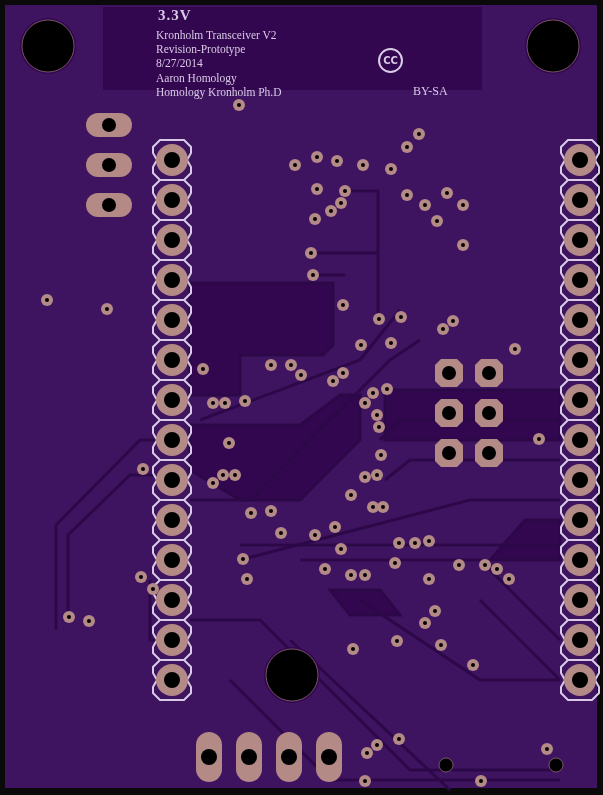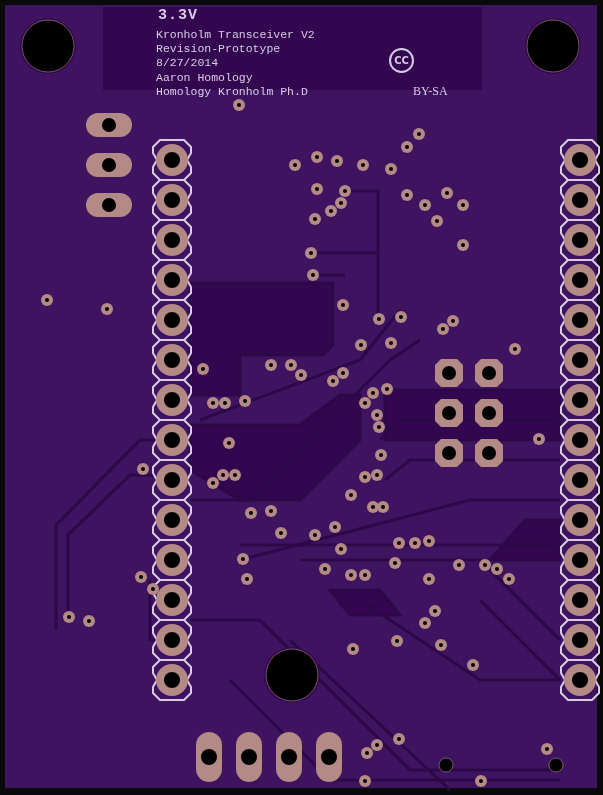--- a/index.html
+++ b/index.html
@@ -1,21 +1,21 @@
 <!DOCTYPE html>
 <html><head>
 <meta charset="utf-8">
 <style>
   html,body{margin:0;padding:0;background:#0a0a0a;}
   body{width:603px;height:795px;overflow:hidden;position:relative;font-family:"DejaVu Sans Mono","Liberation Mono",monospace;}
   #board{position:absolute;left:0;top:0;width:603px;height:795px;}
-  .silk-text{position:absolute;color:#d9cbe6;font-family:Liberation Mono, monospace;white-space:nowrap;text-align:right;}
+  .silk-text{position:absolute;color:#d9cbe6;font-family:Liberation Serif, serif;white-space:nowrap;text-align:right;}
   #title-big{left:158px;top:7px;font-size:15px;font-weight:bold;letter-spacing:1px;}
   .info-line{left:156px;font-size:11.5px;line-height:14px;}
-  #cc-badge{position:absolute;left:389px;top:48px;width:25px;height:25px;border:2px solid #d9cbe6;border-radius:50%;box-sizing:border-box;color:#d9cbe6;font-size:10px;font-weight:bold;text-align:center;line-height:21px;font-family:"DejaVu Sans","Liberation Sans",sans-serif;}
+  #cc-badge{position:absolute;left:378px;top:48px;width:25px;height:25px;border:2px solid #d9cbe6;border-radius:50%;box-sizing:border-box;color:#d9cbe6;font-size:10px;font-weight:bold;text-align:center;line-height:21px;font-family:"DejaVu Sans","Liberation Sans",sans-serif;}
   #cc-license{position:absolute;left:413px;top:84px;font-size:12px;color:#d9cbe6;font-family:Liberation Serif, serif;}
 </style>
 </head>
 <body>
 
 <svg id="board" viewBox="0 0 603 795" xmlns="http://www.w3.org/2000/svg">
   <rect x="0" y="0" width="603" height="795" fill="#0a0a0a"></rect>
   <rect x="5" y="5" width="592" height="783" fill="#3e1460"></rect>
 
   <rect x="103" y="7" width="379" height="83" fill="#33074f"></rect>

